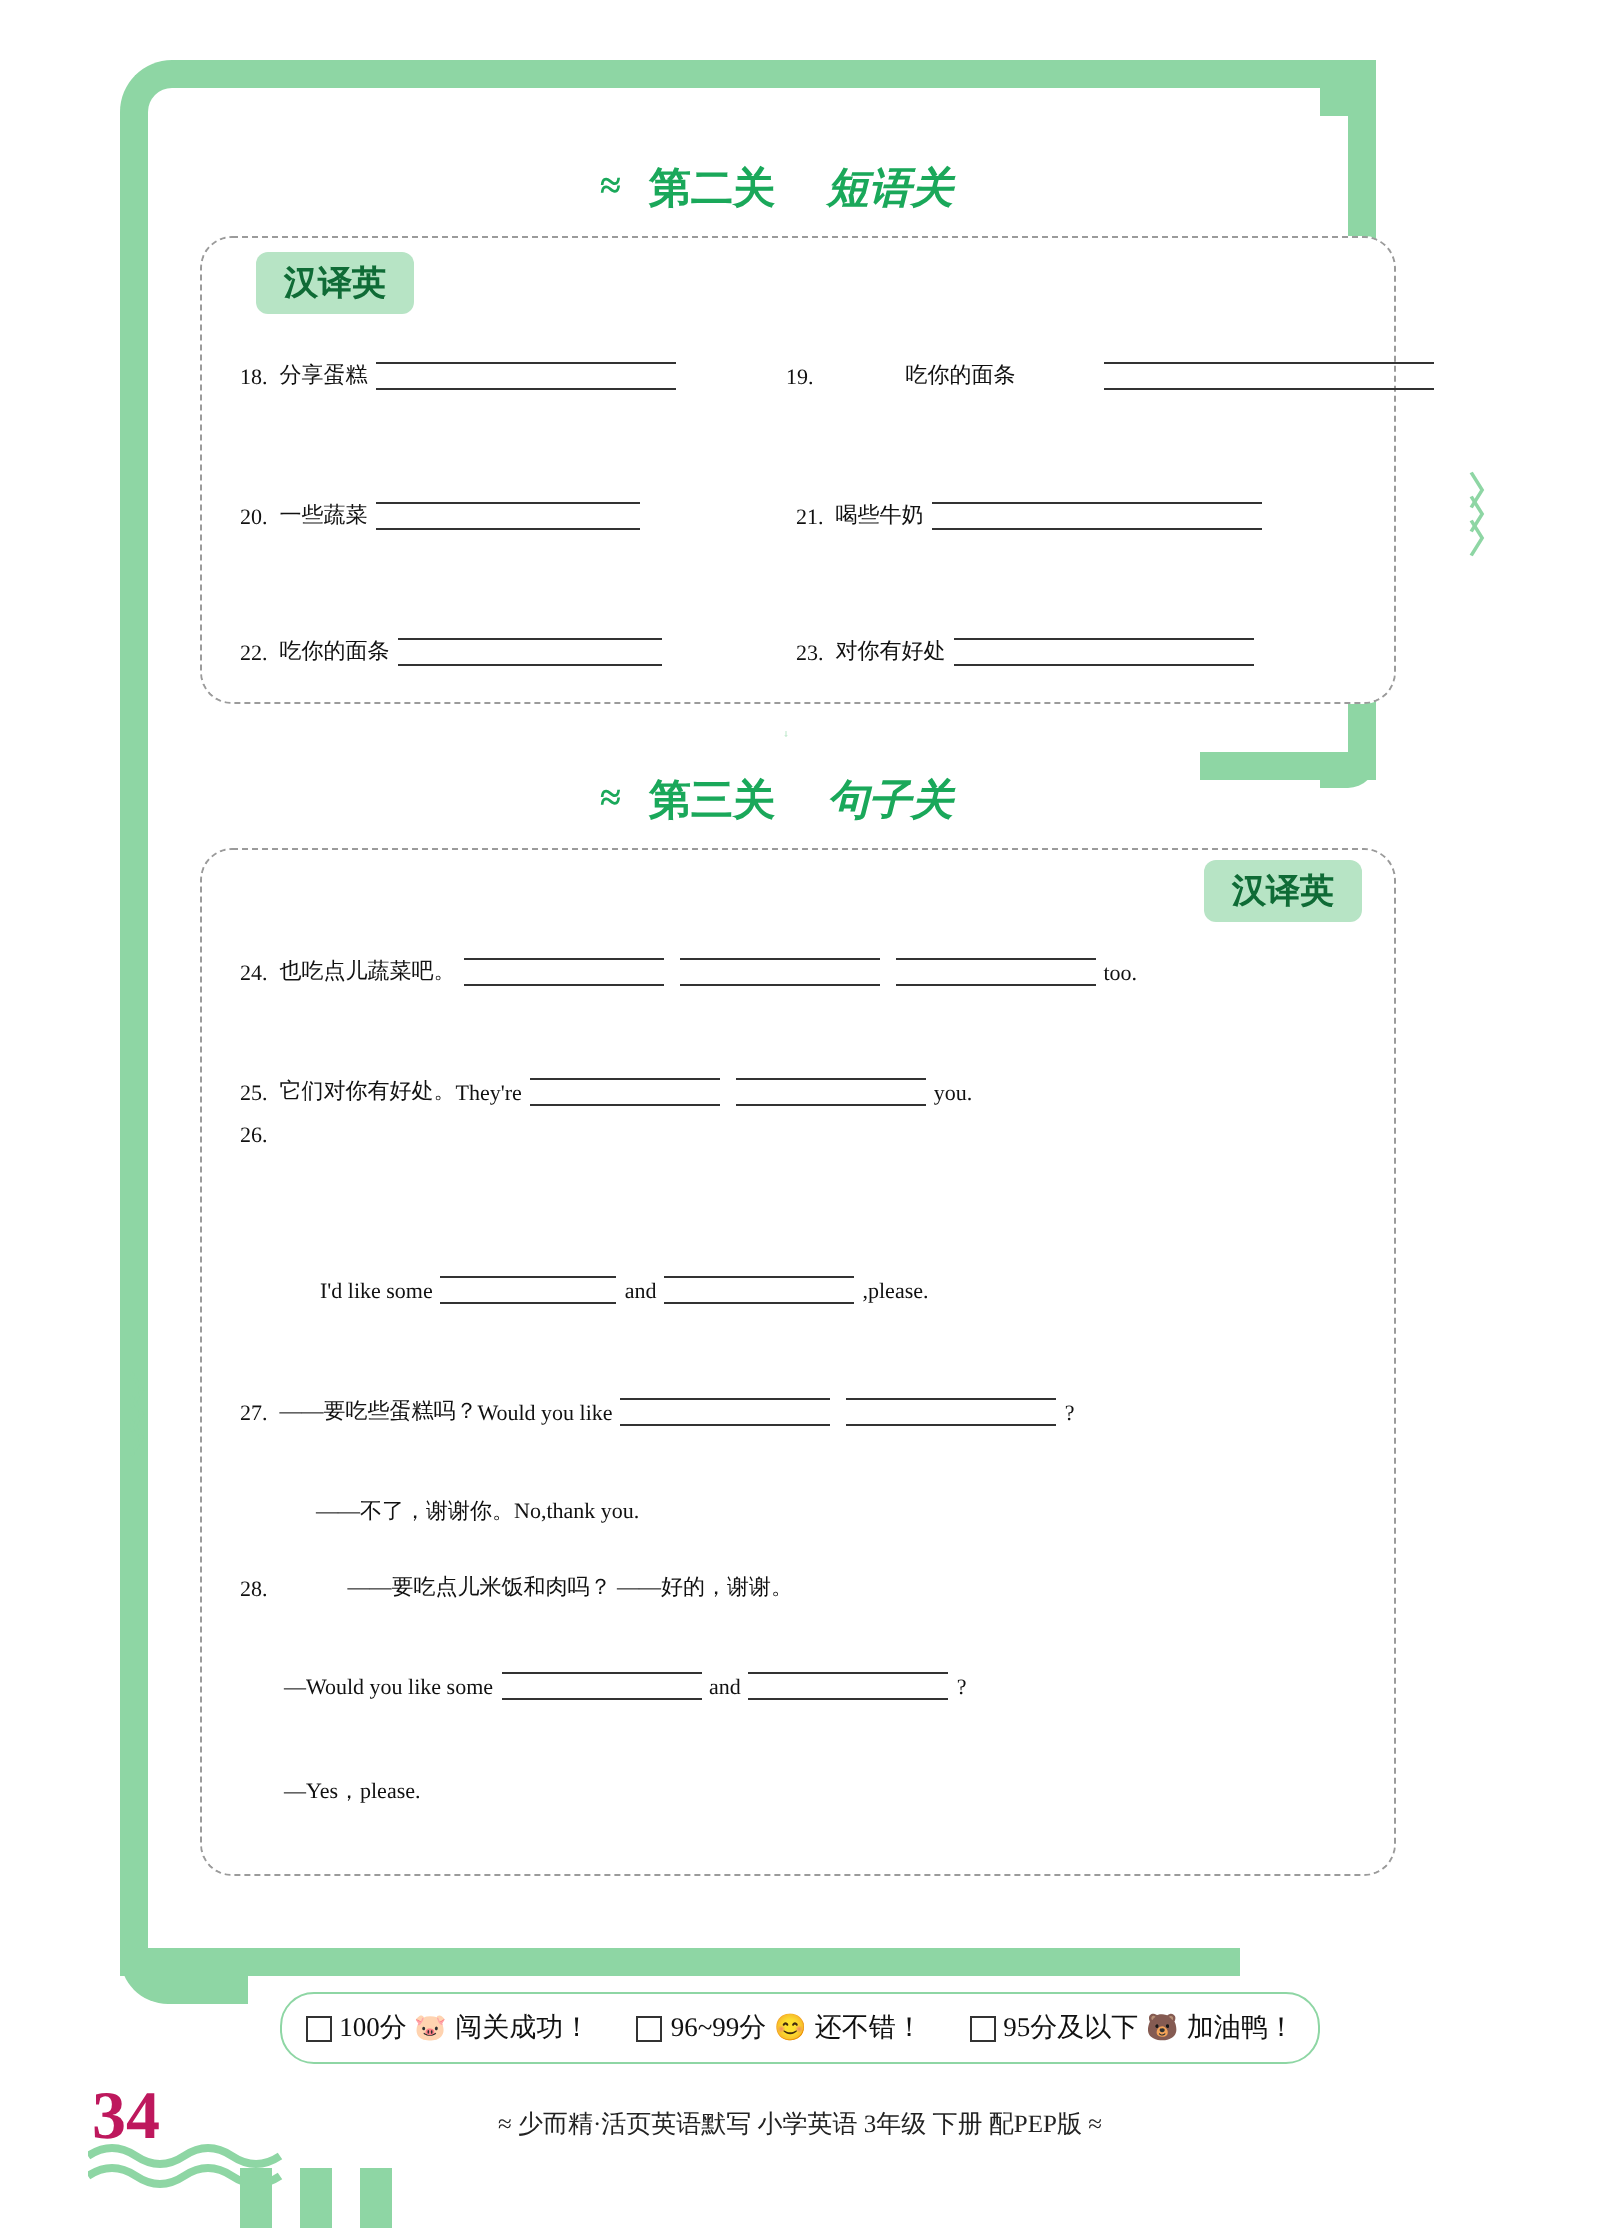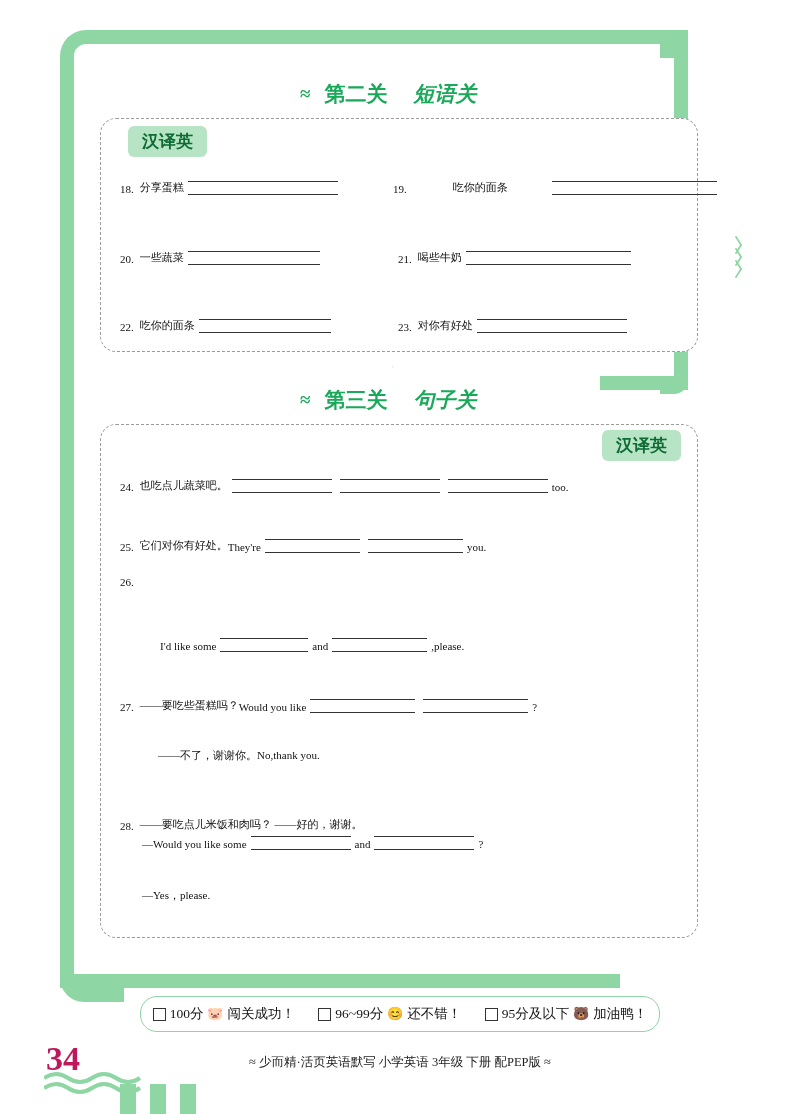--- a/index.html
+++ b/index.html
@@ -218,21 +218,21 @@
 
 <div class="row" style="left:120px;top:514px;margin-top:24px;">
   <span class="num">25.</span>
   <span class="txt">它们对你有好处。</span>
   <span class="txt">They're</span>
   <span class="blank dbl" style="width:95px;"></span>
   <span class="blank dbl" style="width:95px;"></span>
   <span class="txt">you.</span>
 </div>
 
-<div class="row" style="left:120px;top:576px;flex-direction:column;">
+<div class="row" style="left:120px;top:562px;flex-direction:column;">
   <span class="num">26.</span>
 </div>
 <div class="row" style="left:160px;top:640px;">
   <span class="txt">I'd like some</span>
   <span class="blank dbl" style="width:88px;"></span>
   <span class="txt">and</span>
   <span class="blank dbl" style="width:95px;"></span>
   <span class="txt">,please.</span>
 </div>
 
@@ -241,21 +241,21 @@
   <span class="txt">——要吃些蛋糕吗？</span>
   <span class="txt">Would you like</span>
   <span class="blank dbl" style="width:105px;"></span>
   <span class="blank dbl" style="width:105px;"></span>
   <span class="txt">?</span>
 </div>
 <div class="row" style="left:158px;top:748px;">
   <span class="txt">——不了，谢谢你。No,thank you.</span>
 </div>
 
-<div class="row" style="left:120px;top:817px;">
+<div class="row" style="left:120px;top:786px;gap:34px;">
   <span class="num">28.</span>
   <span class="txt">——要吃点儿米饭和肉吗？ ——好的，谢谢。</span>
 </div>
 <div class="row" style="left:142px;top:838px;">
   <span class="txt">—Would you like some</span>
   <span class="blank dbl" style="width:100px;"></span>
   <span class="txt">and</span>
   <span class="blank dbl" style="width:100px;"></span>
   <span class="txt">?</span>
 </div>

